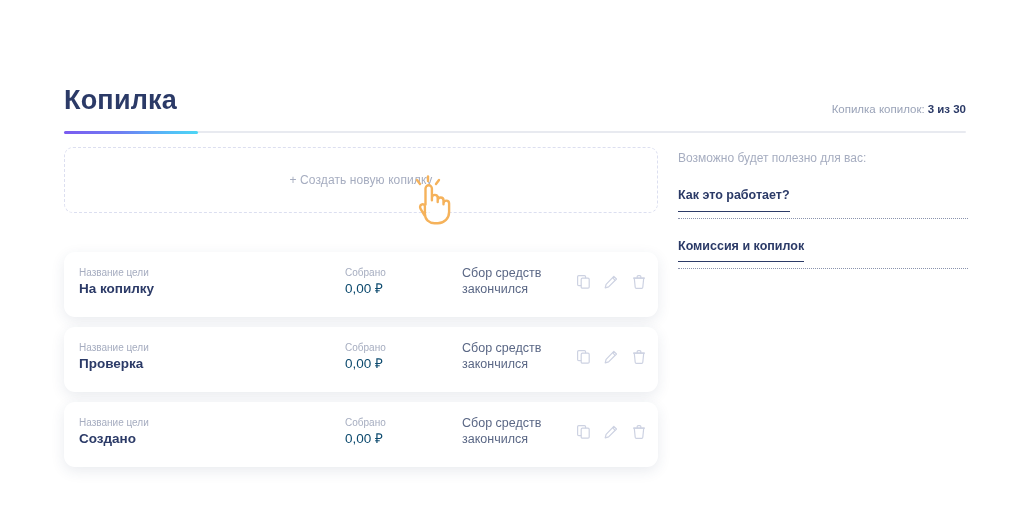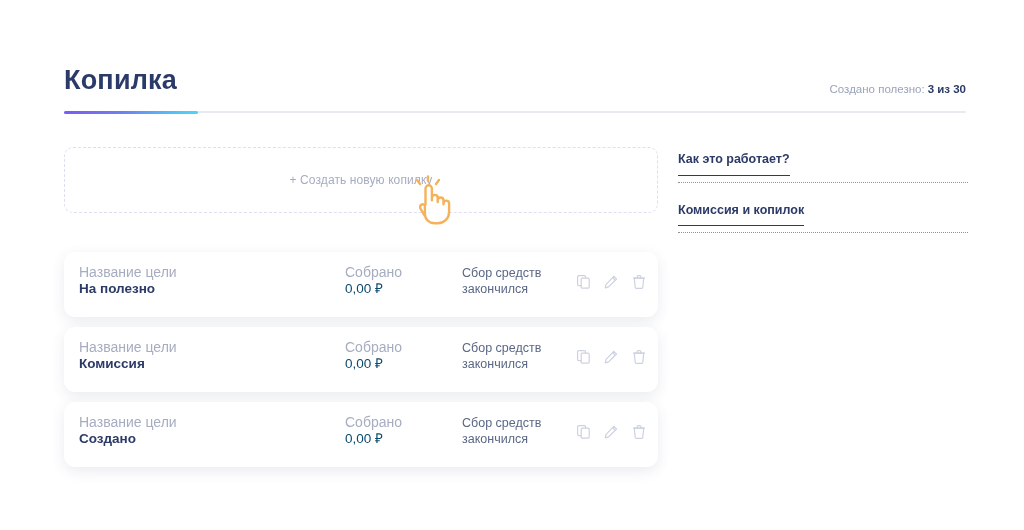--- a/index.html
+++ b/index.html
@@ -18,21 +18,21 @@
     background: #ffffff;
     border-radius: 22px;
     overflow: hidden;
     box-sizing: border-box;
   }
 
   
   .header {
     position: absolute;
     left: 64px;
-    top: 64px;
+    top: 84px;
     width: 902px;
     height: 56px;
   }
   .page-title {
     position: absolute;
     left: 0;
     top: 0;
     margin: 0;
     font-size: 27px;
     font-weight: bold;
@@ -139,21 +139,21 @@
   }
   .col-actions {
     position: absolute;
     left: 512px;
     top: 22px;
     display: flex;
     gap: 14px;
     align-items: center;
   }
   .field-label {
-    font-size: 14px;
+    font-size: 10px;
     color: #a6adc0;
     line-height: 13px;
     white-space: nowrap;
   }
   .field-value-strong {
     font-size: 13.5px;
     font-weight: bold;
     color: #2b3a67;
     line-height: 19px;
     white-space: nowrap;
@@ -216,21 +216,21 @@
 </style>
 </head>
 <body>
 
 <div class="page">
 
   <div class="header">
     <h1 class="page-title">Копилка</h1>
 
     <div class="counter">
-      <span>Создано полезно:</span><span class="counter-value">3 из 30</span>
+      <span>Копилка копилок:</span><span class="counter-value">3 из 30</span>
     </div>
 
     <div class="divider">
       <div class="divider-accent"></div>
     </div>
   </div>
 
   <div class="create-box">
     <span class="create-label">+ Создать новую копилку</span>
   </div>
@@ -250,21 +250,21 @@
                c-5.4 0 -9.6 -3.6 -9.6 -9.4 v-7.0
                c0 -2.2 -1.8 -3.0 -3.4 -2.2 -1.6 0.8 -1.8 2.6 -0.9 4.2 l3.9 6.6" stroke="#f5b25b" stroke-width="2.4" stroke-linejoin="round" stroke-linecap="round" fill="#ffffff"></path>
     </svg>
   </div>
 
   <div class="cards">
 
     <div class="card">
       <div class="col-name">
         <div class="field-label">Название цели</div>
-        <div class="field-value-strong">На полезно</div>
+        <div class="field-value-strong">На копилку</div>
       </div>
       <div class="col-amount">
         <div class="field-label">Собрано</div>
         <div class="field-value">0,00 ₽</div>
       </div>
       <div class="col-status">
         <div class="status-text">Сбор средств</div>
         <div class="status-text">закончился</div>
       </div>
       <div class="col-actions">
@@ -286,21 +286,21 @@
             <path d="M0.5 3.2 h11" stroke="#cdd2e2" stroke-width="1.2" stroke-linecap="round"></path>
             <path d="M4.2 3.2 V1.6 a0.9 0.9 0 0 1 0.9 -0.9 h1.8 a0.9 0.9 0 0 1 0.9 0.9 V3.2" stroke="#cdd2e2" stroke-width="1.2"></path>
           </svg>
         </span>
       </div>
     </div>
 
     <div class="card">
       <div class="col-name">
         <div class="field-label">Название цели</div>
-        <div class="field-value-strong">Комиссия</div>
+        <div class="field-value-strong">Проверка</div>
       </div>
       <div class="col-amount">
         <div class="field-label">Собрано</div>
         <div class="field-value">0,00 ₽</div>
       </div>
       <div class="col-status">
         <div class="status-text">Сбор средств</div>
         <div class="status-text">закончился</div>
       </div>
       <div class="col-actions">
@@ -358,20 +358,21 @@
             <path d="M0.5 3.2 h11" stroke="#cdd2e2" stroke-width="1.2" stroke-linecap="round"></path>
             <path d="M4.2 3.2 V1.6 a0.9 0.9 0 0 1 0.9 -0.9 h1.8 a0.9 0.9 0 0 1 0.9 0.9 V3.2" stroke="#cdd2e2" stroke-width="1.2"></path>
           </svg>
         </span>
       </div>
     </div>
 
   </div>
 
   <div class="sidebar">
+    <div class="sidebar-title">Возможно будет полезно для вас:</div>
 
     <div class="side-link-wrap">
       <a class="side-link">Как это работает?</a>
       <span class="side-link-dots"></span>
     </div>
 
 
     <div class="side-link-wrap">
       <a class="side-link">Комиссия и копилок</a>
       <span class="side-link-dots"></span>

